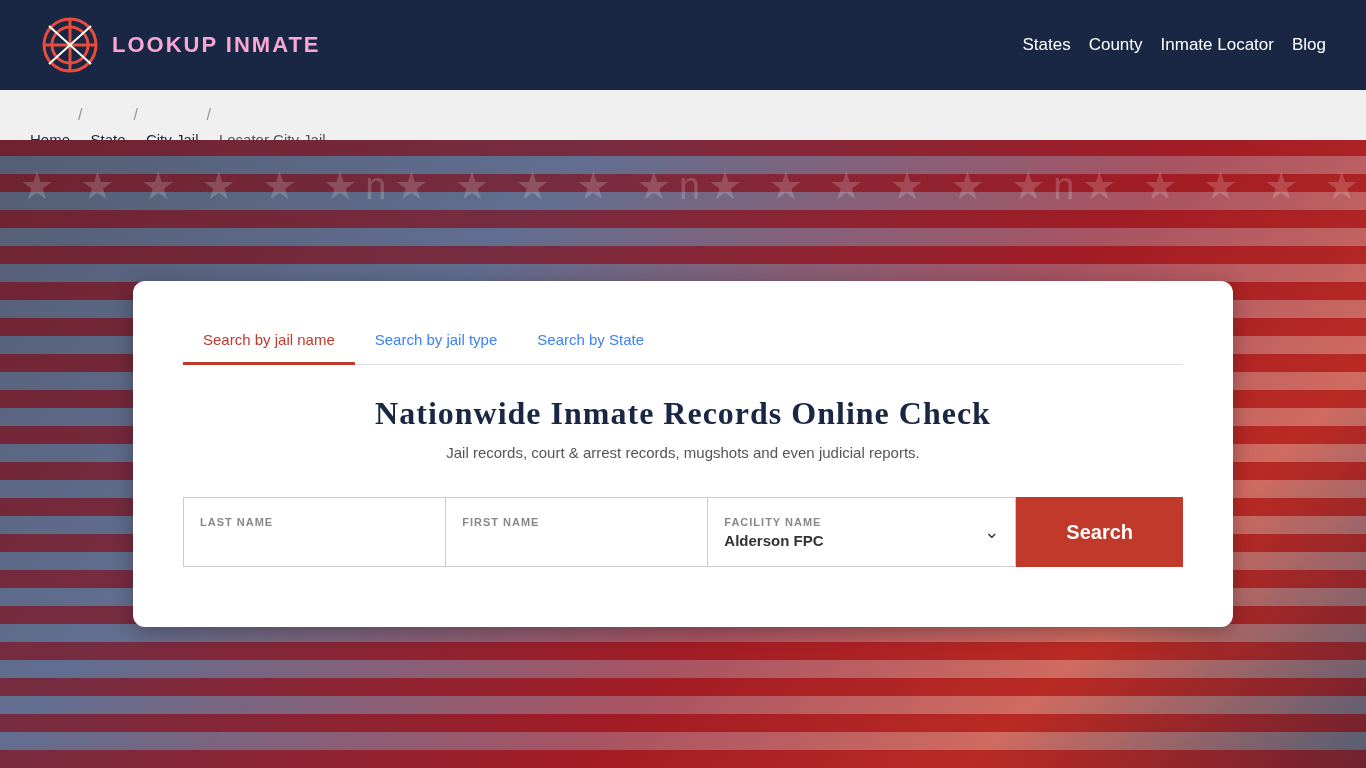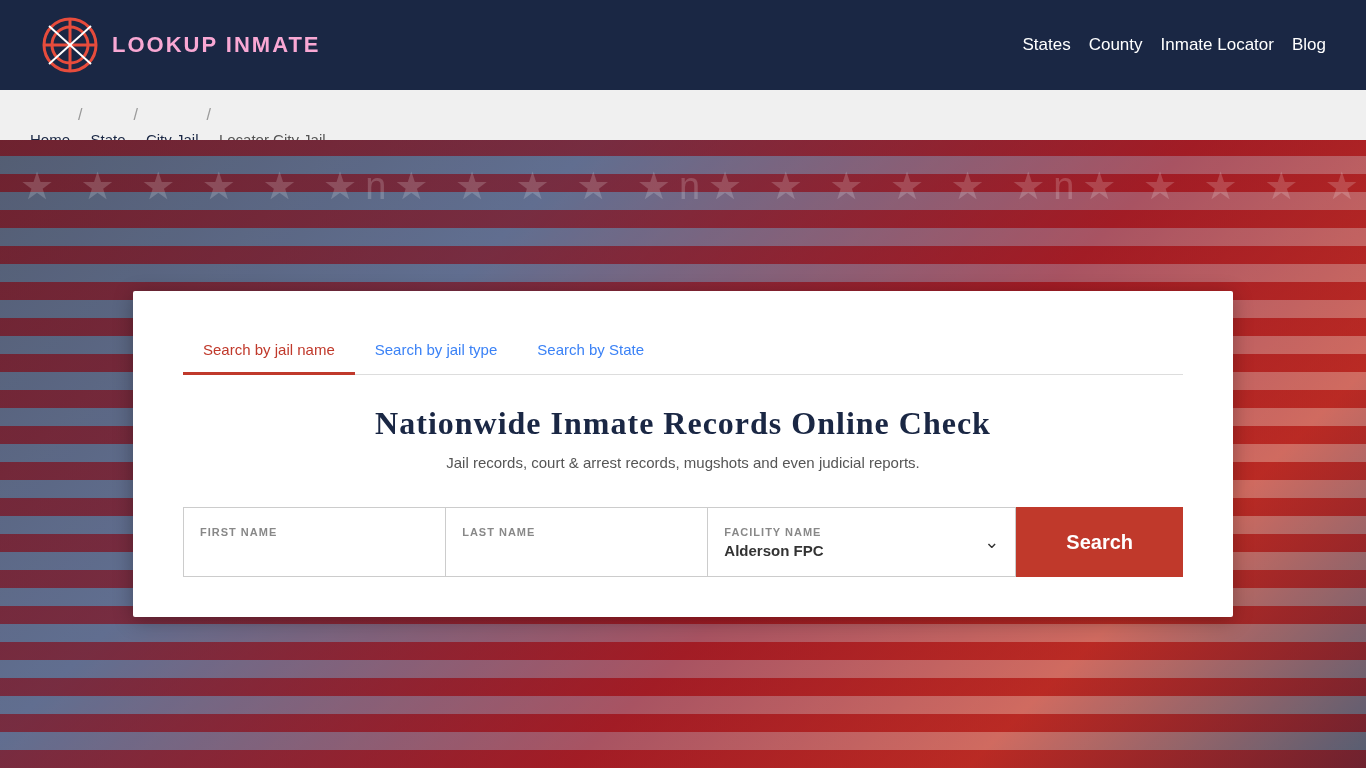--- a/index.html
+++ b/index.html
@@ -106,22 +106,22 @@
       z-index: 0;
       letter-spacing: 8px;
     }
 
     
     .search-card {
       position: relative;
       z-index: 2;
       background: white;
       width: 1100px;
-      border-radius: 2px;
-      padding: 40px 50px 40px;
+      border-radius: 12px;
+      padding: 40px 50px 60px;
       box-shadow: 0 4px 20px rgba(0,0,0,0.3);
     }
 
     
     .tabs {
       display: flex;
       gap: 0;
       border-bottom: 1px solid #ddd;
       margin-bottom: 30px;
     }
@@ -271,25 +271,25 @@
       <div class="tab active">Search by jail name</div>
       <div class="tab">Search by jail type</div>
       <div class="tab">Search by State</div>
     </div>
 
     <h1 class="card-title">Nationwide Inmate Records Online Check</h1>
     <p class="card-subtitle">Jail records, court &amp; arrest records, mugshots and even judicial reports.</p>
 
     <div class="search-form">
       <div class="form-field">
-        <span class="form-label">FIRST NAME</span>
+        <span class="form-label">LAST NAME</span>
         <input class="form-input" type="text" style="">
       </div>
       <div class="form-field">
-        <span class="form-label">LAST NAME</span>
+        <span class="form-label">FIRST NAME</span>
         <input class="form-input" type="text" style="">
       </div>
       <div class="facility-field">
         <div class="facility-inner">
           <span class="form-label">FACILITY NAME</span>
           <span class="facility-value">Alderson FPC</span>
         </div>
         <span class="chevron-icon">⌄</span>
       </div>
       <button class="search-button">Search</button>

